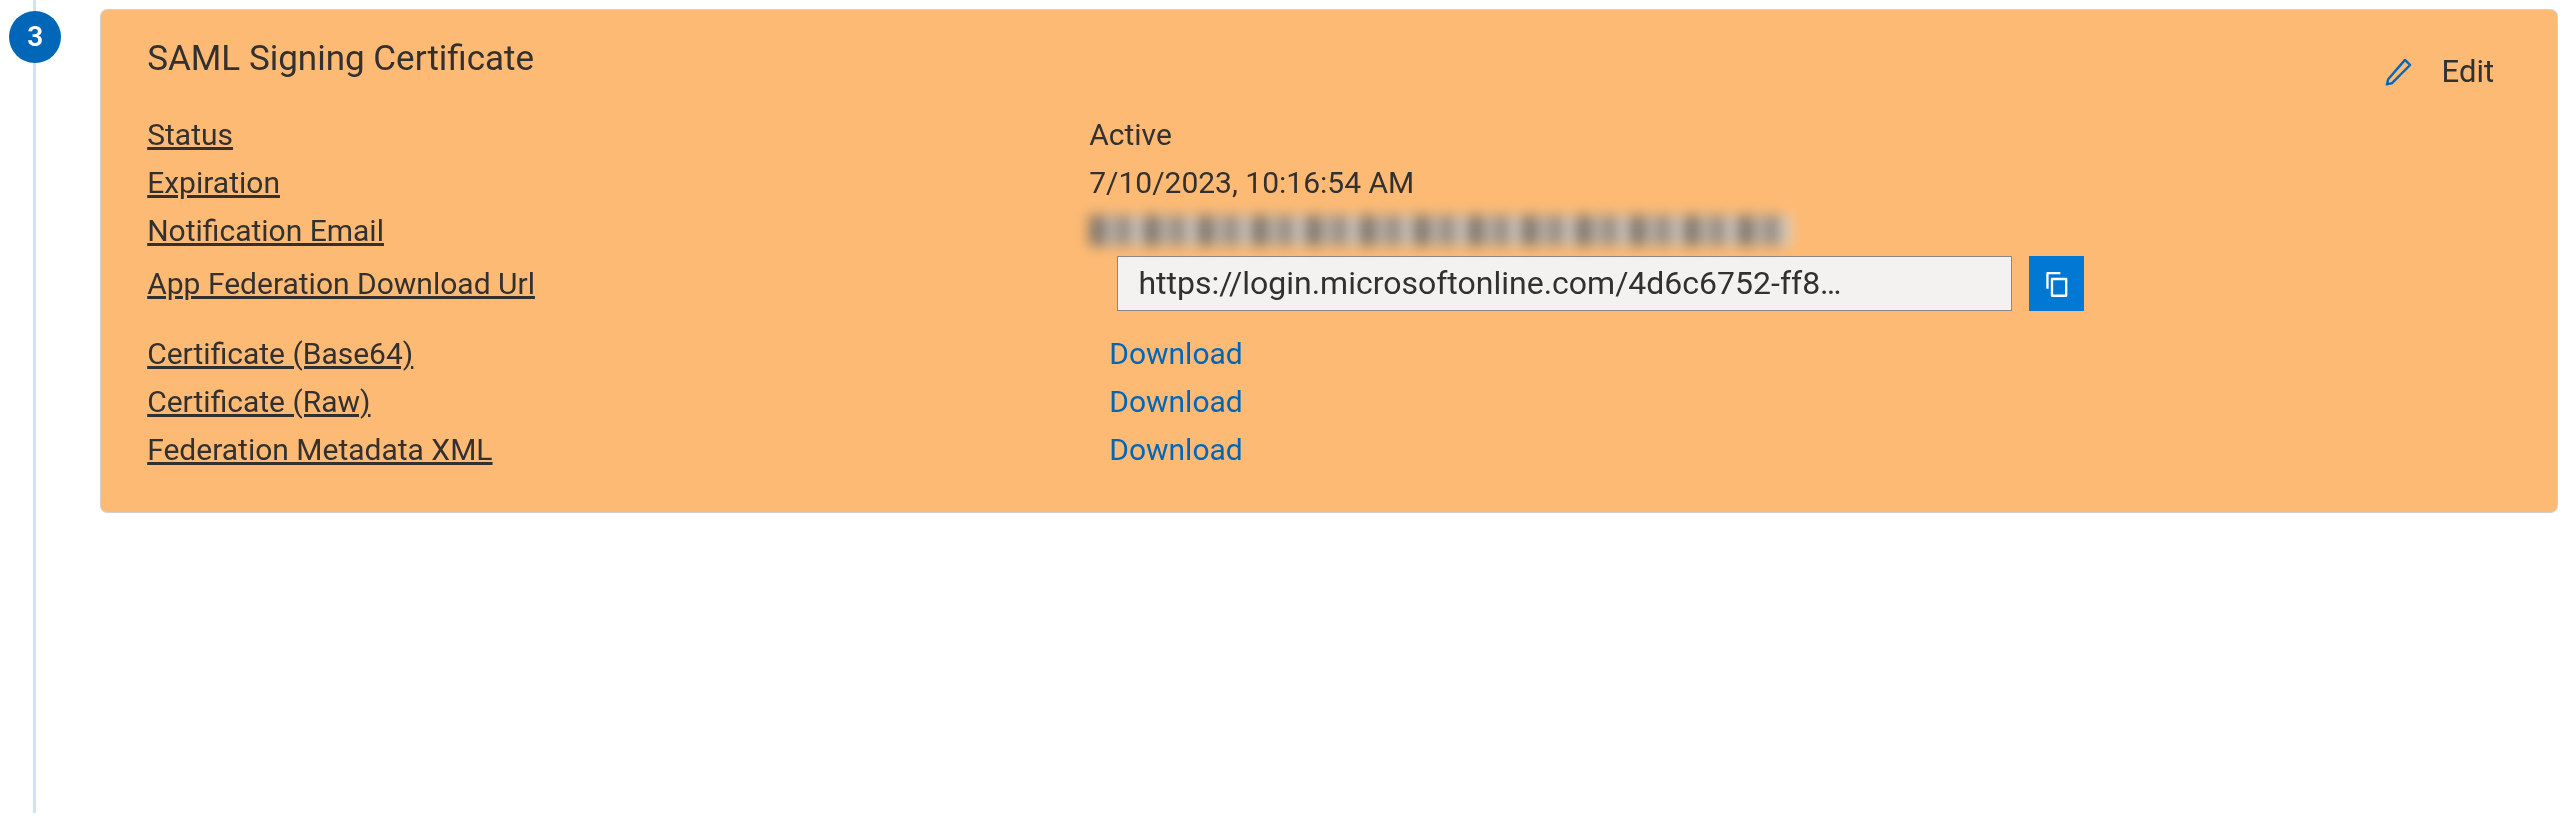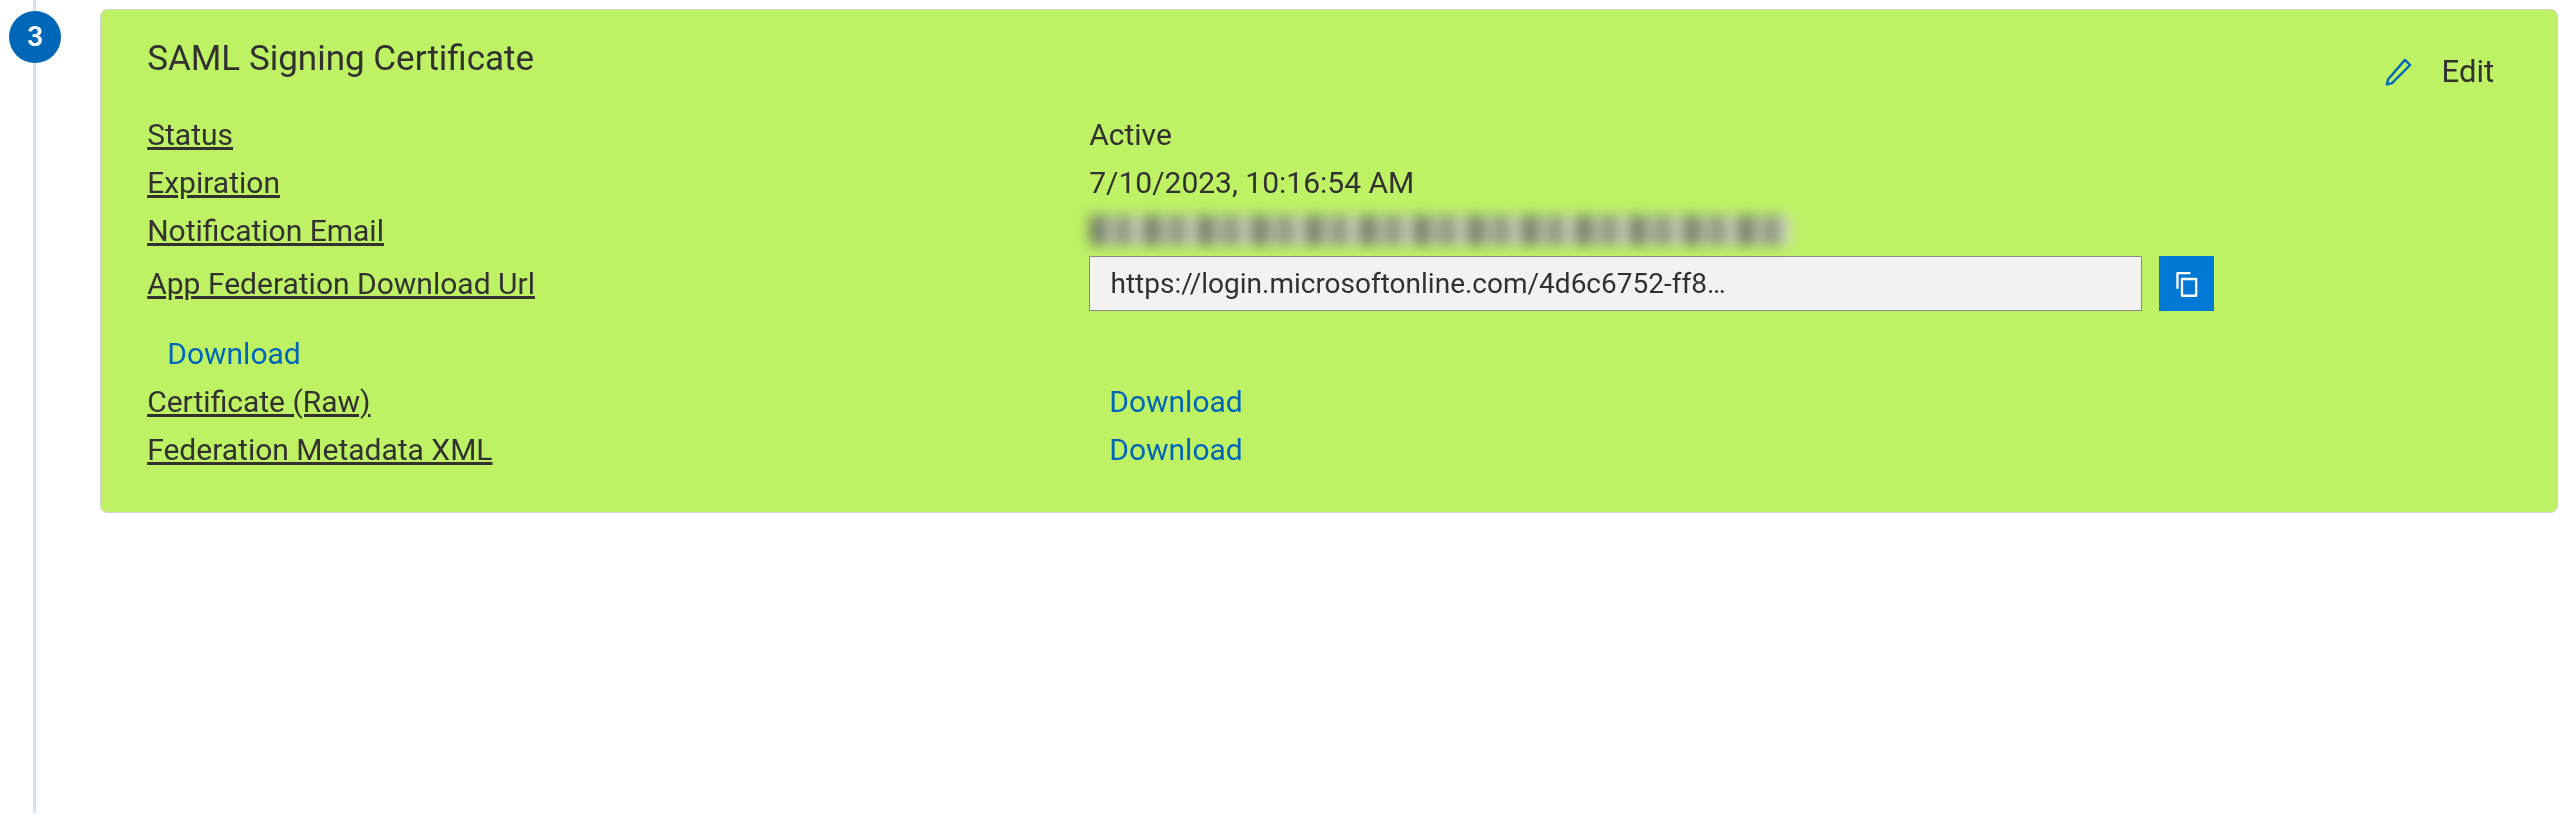--- a/index.html
+++ b/index.html
@@ -47,21 +47,21 @@
     position: relative;
     min-height: 813px;
   }
   .card {
     flex: 1 1 auto;
     border: 1.8px solid #d2d0ce;
     border-radius: 7.4px;
     padding: 28px 46px 39px 46px;
     margin-right: 18.5px;
     position: relative;
-    background: #bef264;
+    background: #fdba74;
   }
   .card-title {
     font-size: 35px;
     font-weight: 400;
     margin: 0 0 31px 0;
     color: #323130;
   }
   .edit-btn {
     position: absolute;
     top: 39px;
@@ -111,26 +111,27 @@
   }
   .blur-w1 { width: 989px; }
   .blur-w2 { width: 702px; }
   .url-box {
     display: flex;
     align-items: center;
     height: 55px;
     border: 1.8px solid #8a8886;
     background: #f3f2f1;
     padding: 0 20.3px;
-    font-size: 28px;
-    color: #323130;
-    width: 1053px;
+    font-size: 32px;
+    color: #323130;
+    width: 895px;
     overflow: hidden;
     white-space: nowrap;
     text-overflow: ellipsis;
+    margin-left: 28px;
   }
   .copy-btn {
     width: 55px;
     height: 55px;
     margin-left: 16.6px;
     background: #0078d4;
     color: #ffffff;
     border: none;
     display: flex;
     align-items: center;
@@ -200,20 +201,21 @@
                   <path d="M5 16 V4 h10"></path>
                 </svg>
               </span>
             </button>
           </div>
         </div>
 
         <div class="spacer"></div>
 
         <div class="row">
+          <div class="label">Certificate (Base64)</div>
           <div class="value">
             <a class="link">Download</a>
           </div>
         </div>
 
         <div class="row">
           <div class="label">Certificate (Raw)</div>
           <div class="value">
             <a class="link">Download</a>
           </div>

